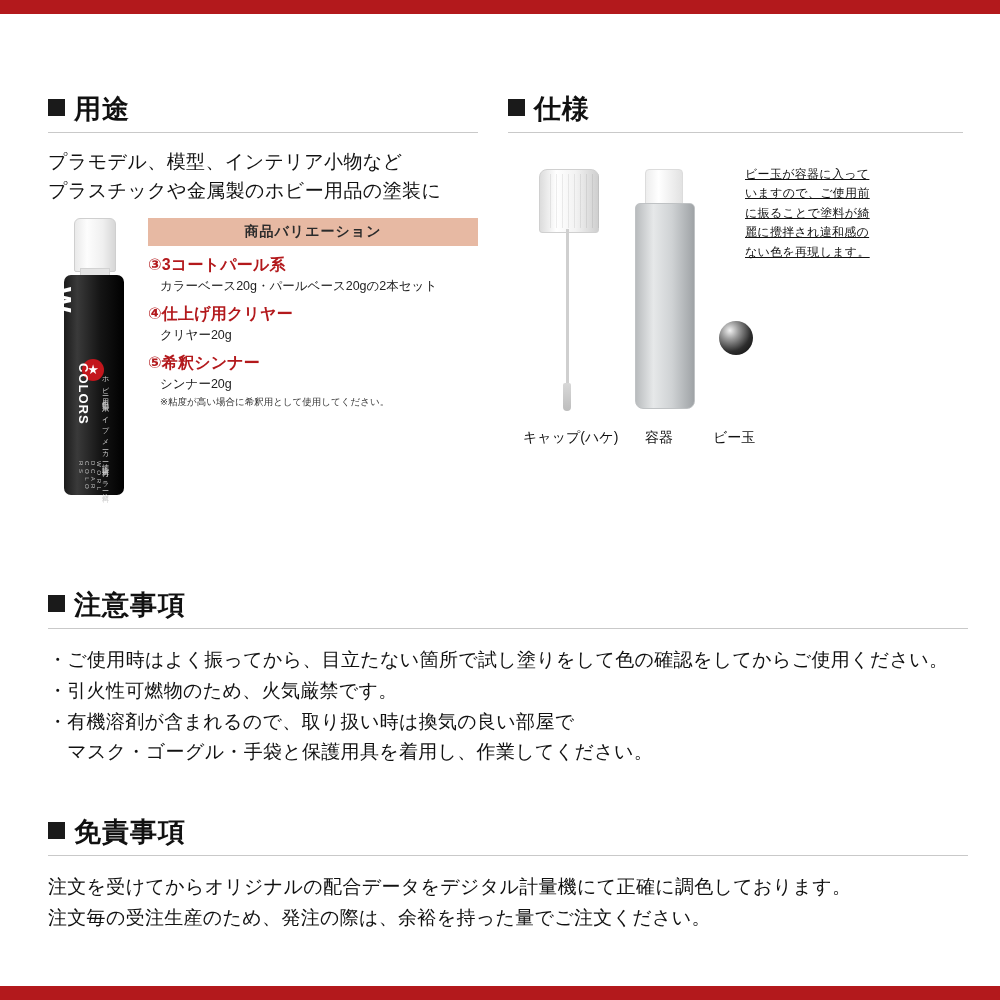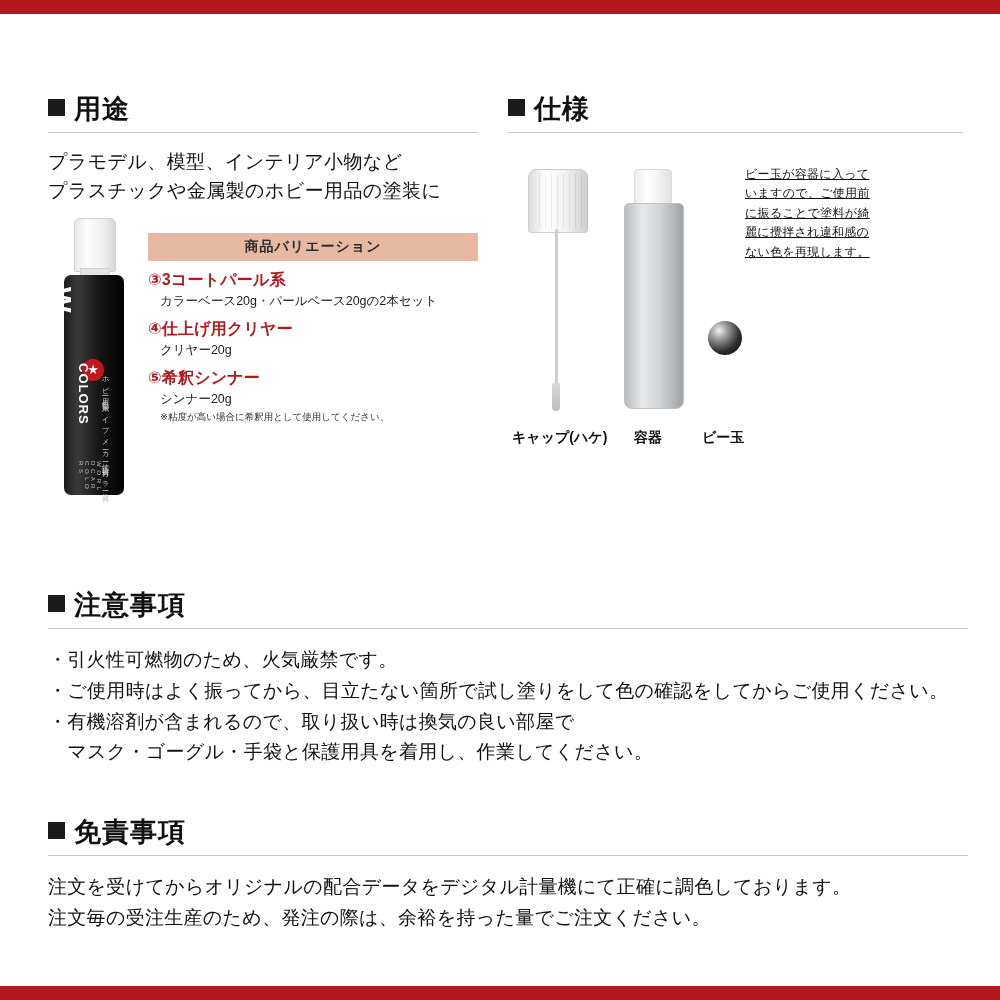--- a/index.html
+++ b/index.html
@@ -76,38 +76,38 @@
   }
   .bottle .tiny{
     position:absolute;left:36px;top:96px;color:#cfcfcf;font-size:7px;
     writing-mode:vertical-rl;letter-spacing:2px;
   }
   .bottle .tiny2{
     position:absolute;left:14px;top:186px;color:#bdbdbd;font-size:6px;
     writing-mode:vertical-rl;letter-spacing:1px;
   }
 
-  .var-area{position:absolute;left:100px;top:15px;width:330px;}
+  .var-area{position:absolute;left:100px;top:0;width:330px;}
   .var-banner{
     background:#e7b9a3;color:#2b2b2b;text-align:center;font-size:14px;font-weight:bold;
     padding:5px 0;letter-spacing:1px;
   }
   .var-row{display:flex;gap:18px;margin-top:10px;}
   .var-item{}
   .var-title{font-size:16px;font-weight:bold;color:#b3191c;letter-spacing:0.2px;white-space:nowrap;}
   .var-sub{font-size:12.5px;color:#222;margin-top:2px;padding-left:12px;}
   .var-note{font-size:9.5px;color:#333;line-height:1.35;margin-top:3px;padding-left:12px;}
   .var-block{margin-top:9px;}
 
   
   .spec-wrap{position:relative;margin-top:16px;height:330px;}
   .spec-text{
     position:absolute;right:0;top:16px;width:218px;font-size:12px;line-height:1.62;letter-spacing:0.3px;text-decoration:underline;
   }
-  .parts{position:absolute;left:4px;top:0;width:220px;height:330px;font-weight:bold;}
+  .parts{position:absolute;left:15px;top:0;width:220px;height:330px;}
 
   .cap-part{position:absolute;left:8px;top:20px;width:78px;height:250px;}
   .cap-part .cap-top{
     position:absolute;left:8px;top:0;width:58px;height:62px;border-radius:8px 8px 3px 3px;
     background:linear-gradient(to right,#dcdcdc,#ffffff 28%,#f2f2f2 62%,#cfcfcf);
     border:1px solid #d0d0d0;
   }
   .cap-part .ridges{
     position:absolute;left:10px;top:4px;width:54px;height:54px;
     background:repeating-linear-gradient(to right,rgba(0,0,0,0.07) 0 1px,rgba(0,0,0,0) 1px 6px);
@@ -244,22 +244,22 @@
     </div>
   </div>
 
   <div class="sec-note">
     <div class="sec-head">
       <div class="sq"></div>
       <div class="txt">注意事項</div>
     </div>
     <div class="rule"></div>
     <div class="body-list">
+      <div class="body-line">・ご使用時はよく振ってから、目立たない箇所で試し塗りをして色の確認をしてからご使用ください。</div>
       <div class="body-line">・引火性可燃物のため、火気厳禁です。</div>
-      <div class="body-line">・ご使用時はよく振ってから、目立たない箇所で試し塗りをして色の確認をしてからご使用ください。</div>
       <div class="body-line">・有機溶剤が含まれるので、取り扱い時は換気の良い部屋で</div>
       <div class="body-line">　マスク・ゴーグル・手袋と保護用具を着用し、作業してください。</div>
     </div>
   </div>
 
   <div class="sec-disc">
     <div class="sec-head">
       <div class="sq"></div>
       <div class="txt">免責事項</div>
     </div>

